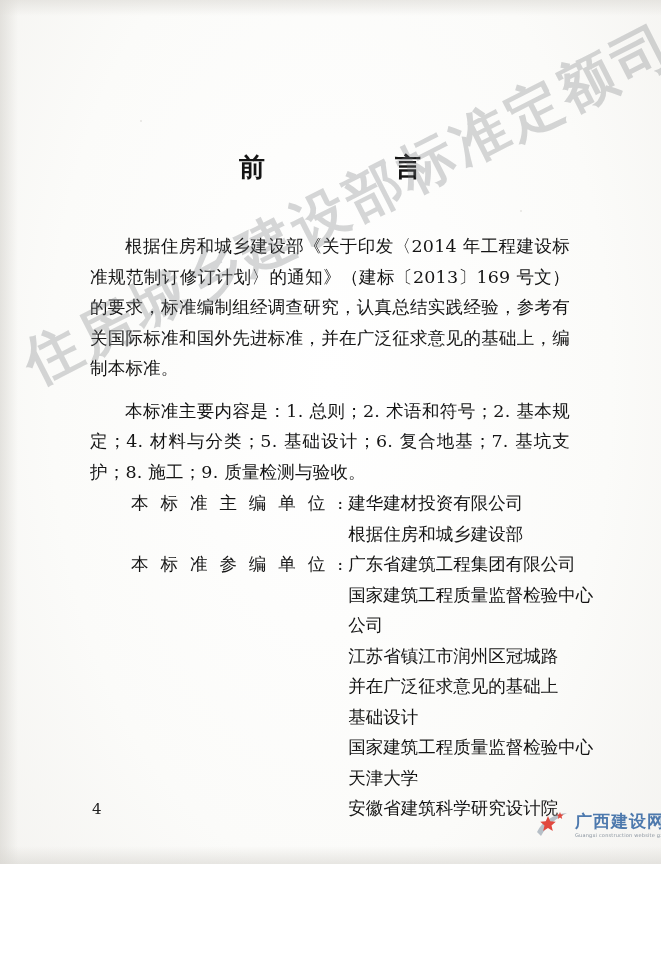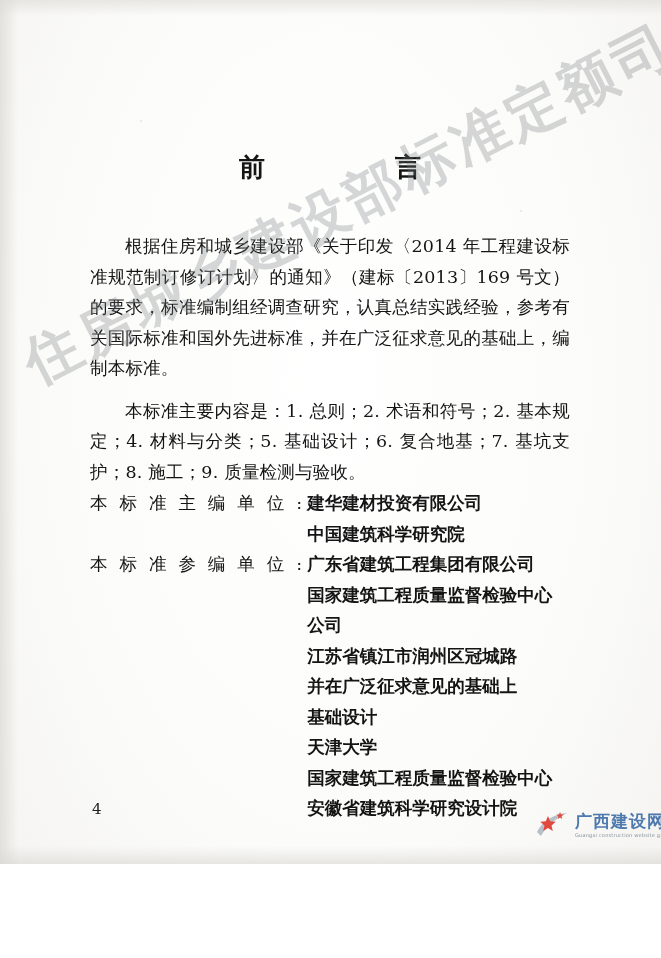--- a/index.html
+++ b/index.html
@@ -71,25 +71,25 @@
     font-size: 17.5px;
     line-height: 30.5px;
     color: #141414;
     display: flex;
     align-items: flex-start;
   }
   .unit-label {
     white-space: nowrap;
     flex: 0 0 auto;
     letter-spacing: 3.2px;
+    margin-left: 41px;
   }
   .unit-values {
     flex: 1 1 auto;
     padding-left: 2px;
-    font-weight: bold;
   }
   .unit-values div {
     line-height: 30.5px;
     white-space: nowrap;
   }
   .page-number {
     position: absolute;
     left: 92px;
     bottom: 46px;
     font-family: "DejaVu Serif", "Liberation Serif", serif;
@@ -174,35 +174,35 @@
   <div class="content">
     <div class="doc-title">前　　言</div>
 
     <p class="para">根据住房和城乡建设部《关于印发〈2014 年工程建设标准规范制订修订计划〉的通知》（建标〔2013〕169 号文）的要求，标准编制组经调查研究，认真总结实践经验，参考有关国际标准和国外先进标准，并在广泛征求意见的基础上，编制本标准。</p>
     <p class="para">本标准主要内容是：1. 总则；2. 术语和符号；2. 基本规定；4. 材料与分类；5. 基础设计；6. 复合地基；7. 基坑支护；8. 施工；9. 质量检测与验收。</p>
 
     <div class="unit-block">
       <span class="unit-label">本 标 准 主 编 单 位 :</span>
       <span class="unit-values">
         <div>建华建材投资有限公司</div>
-        <div>中国建筑科学研究院</div>
+        <div>根据住房和城乡建设部</div>
       </span>
     </div>
 
     <div class="unit-block">
       <span class="unit-label">本 标 准 参 编 单 位 :</span>
       <span class="unit-values">
         <div>广东省建筑工程集团有限公司</div>
         <div>国家建筑工程质量监督检验中心</div>
         <div>公司</div>
         <div>江苏省镇江市润州区冠城路</div>
         <div>并在广泛征求意见的基础上</div>
         <div>基础设计</div>
+        <div>国家建筑工程质量监督检验中心</div>
         <div>天津大学</div>
-        <div>国家建筑工程质量监督检验中心</div>
         <div>安徽省建筑科学研究设计院</div>
 
       </span>
     </div>
   </div>
 
   <div class="page-number">4</div>
 
   <div class="watermark">住房城乡建设部标准定额司公开</div>
 

